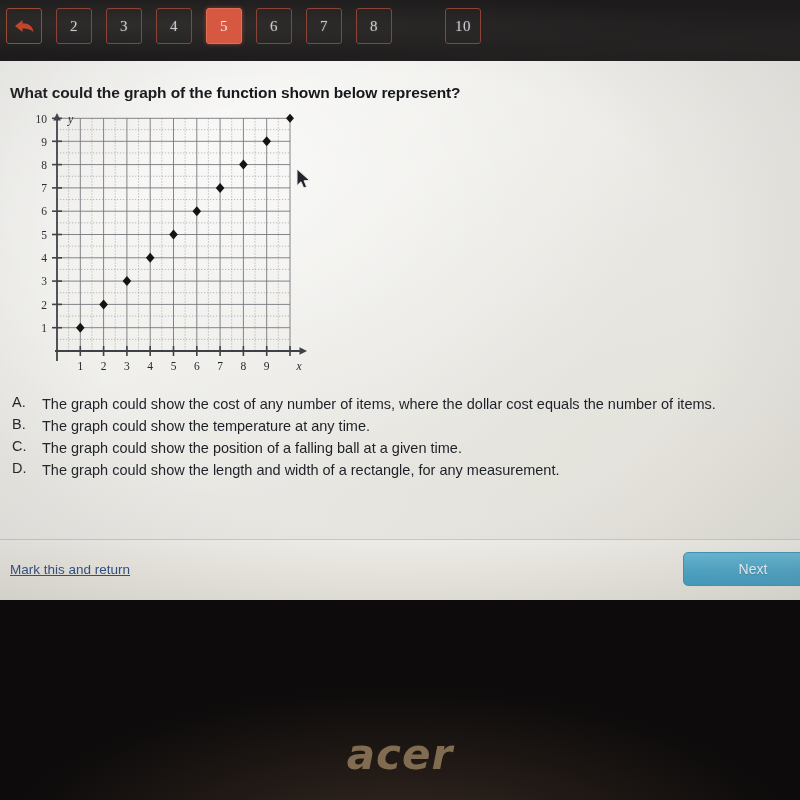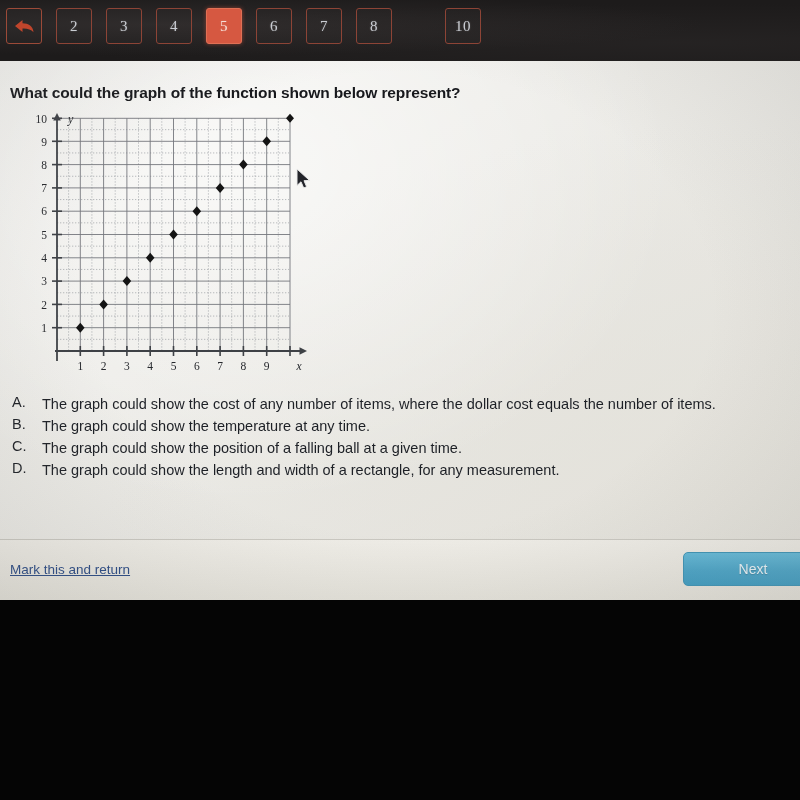--- a/index.html
+++ b/index.html
@@ -379,14 +379,17 @@
     <div id="footer-bar">
       <div id="mark-return-link">Mark this and return</div>
       <div id="next-button">Next</div>
     </div>
 
     <svg id="mouse-cursor" viewBox="0 0 16 22">
       <path d="M1 1 L1 17.5 L5 13.8 L7.7 20 L10.6 18.7 L8 12.7 L13.5 12.4 Z" fill="#23242a" stroke="#e8e8e8" stroke-width="1"></path>
     </svg>
   </div>
 
+  <div id="bezel">
+    <div id="acer-logo">acer</div>
+  </div>
 
 </div>
 
 </body></html>

